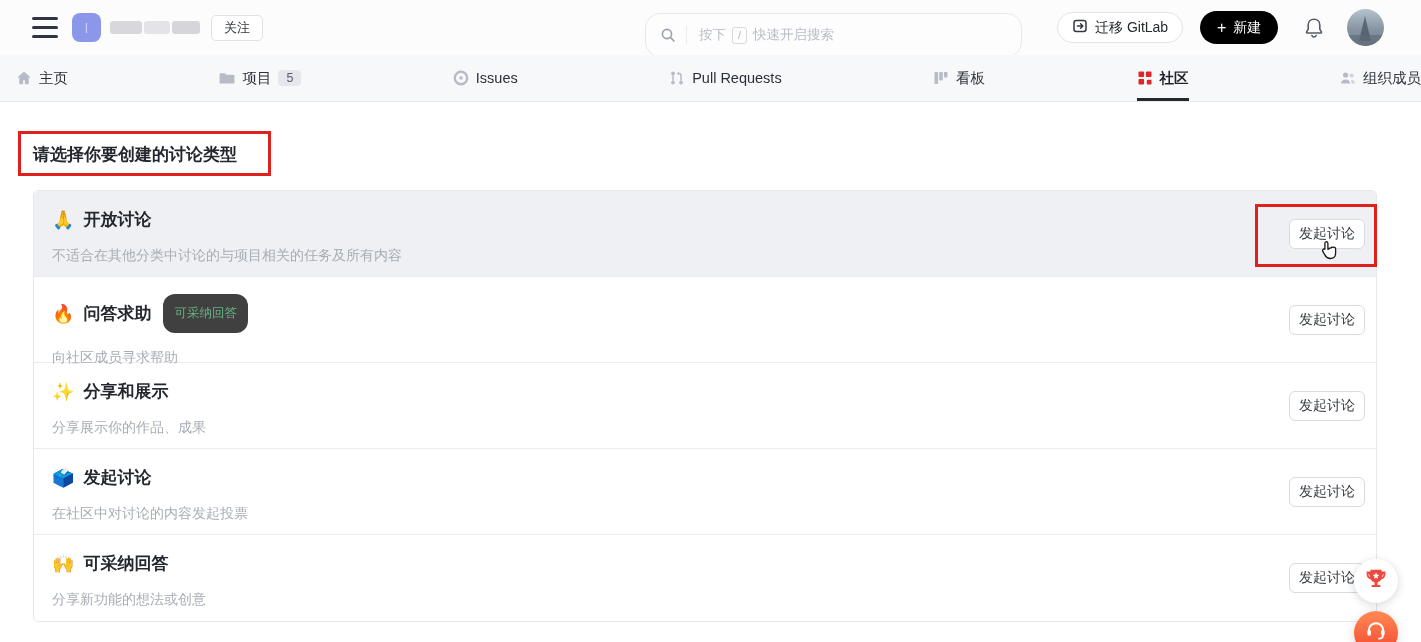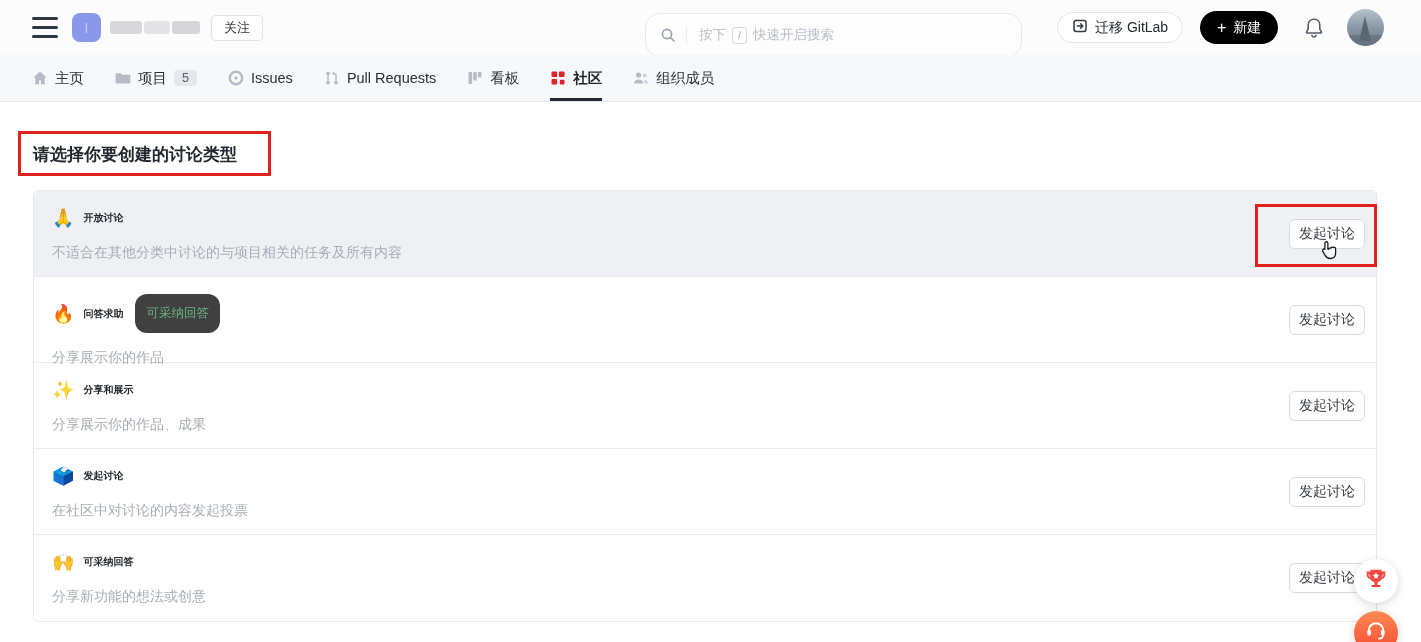--- a/index.html
+++ b/index.html
@@ -26,37 +26,37 @@
   .search-box kbd { display:inline-block; border:1px solid #d7dadf; border-radius:3px; padding:0 5px; font-size:11px; line-height:15px; color:#b3b7bf; font-family:"Liberation Sans","DejaVu Sans",sans-serif; }
 
   .migrate-btn { position:absolute; left:1057px; top:12px; height:31px; padding:0 14px; background:#fff; border:1px solid #e2e4e9; border-radius:16px; display:flex; align-items:center; gap:7px; font-size:14px; color:#24292f; cursor:pointer; }
   .new-btn { position:absolute; left:1200px; top:11px; height:33px; padding:0 17px; background:#000; border:none; border-radius:17px; display:flex; align-items:center; gap:7px; font-size:14px; color:#fff; cursor:pointer; }
   .new-btn .plus { font-size:16px; line-height:1; }
   .bell { position:absolute; left:1303px; top:16px; cursor:pointer; }
   .user-avatar { position:absolute; left:1347px; top:9px; width:37px; height:37px; border-radius:50%; overflow:hidden; background:linear-gradient(180deg,#b5c3ce 0%,#8795a3 55%,#6e7b88 100%); cursor:pointer; }
   .user-avatar svg { display:block; }
 
   
-  .navbar { position:absolute; top:55px; left:0; width:100%; height:47px; background:#f7f8fa; border-bottom:1px solid #e8eaee; display:flex; align-items:stretch; padding-left:32px; gap:31px; }
+  .navbar { position:absolute; top:55px; left:0; width:100%; height:47px; background:#f7f8fa; border-bottom:1px solid #e8eaee; display:flex; align-items:stretch; padding-left:16px; gap:31px;justify-content:space-between; }
   .tab { position:relative; display:flex; align-items:center; gap:7px; font-size:14.5px; color:#2b3038; cursor:pointer; }
   .tab .ticon { display:flex; color:#b7bbc5; }
   .tab.active { font-weight:700; color:#1f232a; }
   .tab.active .ticon { color:#e02429; }
   .tab.active::after { content:""; position:absolute; left:0; right:0; bottom:0; height:3px; background:#23272e; }
   .tab .count-badge { background:#e6e7ec; color:#585e69; font-size:12.5px; border-radius:4px; padding:1px 8px; }
 
   
   .page-title { position:absolute; left:33px; top:143px; font-size:17px; font-weight:700; color:#23272e; }
   .type-list { position:absolute; left:33px; top:190px; width:1344px; border:1px solid #e6e8ec; border-radius:5px; background:#fff; }
   .type-row { position:relative; height:86px; padding:17px 0 0 18px; border-bottom:1px solid #eaecf0; }
   .type-row:last-child { border-bottom:none; }
   .type-row.highlighted { background:#eef0f4; border-top-left-radius:5px; border-top-right-radius:5px; }
   .row-title-line { display:flex; align-items:center; gap:9px; }
   .row-emoji { font-size:18px; line-height:20px; }
-  .row-title { font-size:10px; font-weight:700; color:#23272e; }
+  .row-title { font-size:17px; font-weight:700; color:#23272e; }
   .row-badge { background:#404040; color:#67b282; font-size:12.5px; padding:11px 11px; border-radius:12px; margin-left:3px; }
   .row-desc { margin-top:16px; font-size:14px; color:#a8adb5; }
   .start-btn { position:absolute; right:11px; top:50%; transform:translateY(-50%); width:76px; height:30px; background:#fff; border:1px solid #d8dbe1; border-radius:6px; font-size:14px; color:#33383f; cursor:pointer; }
 
   
   .float-btn { position:absolute; width:44px; height:44px; border-radius:50%; display:flex; align-items:center; justify-content:center; cursor:pointer; }
   .trophy-btn { left:1354px; top:559px; background:#fff; box-shadow:0 2px 10px rgba(0,0,0,.16); }
   .chat-btn { left:1354px; top:611px; background:linear-gradient(180deg,#ff8a55 0%,#f4462e 100%); box-shadow:0 2px 10px rgba(0,0,0,.16); }
 
   
@@ -216,21 +216,21 @@
       <div class="row-desc">不适合在其他分类中讨论的与项目相关的任务及所有内容</div>
       <button class="start-btn">发起讨论</button>
     </div>
 
     <div class="type-row">
       <div class="row-title-line">
         <span class="row-emoji">🔥</span>
         <span class="row-title">问答求助</span>
         <span class="row-badge">可采纳回答</span>
       </div>
-      <div class="row-desc">分享展示你的作品</div>
+      <div class="row-desc">向社区成员寻求帮助</div>
       <button class="start-btn">发起讨论</button>
     </div>
 
     <div class="type-row">
       <div class="row-title-line">
         <span class="row-emoji">✨</span>
         <span class="row-title">分享和展示</span>
       </div>
       <div class="row-desc">分享展示你的作品、成果</div>
       <button class="start-btn">发起讨论</button>

